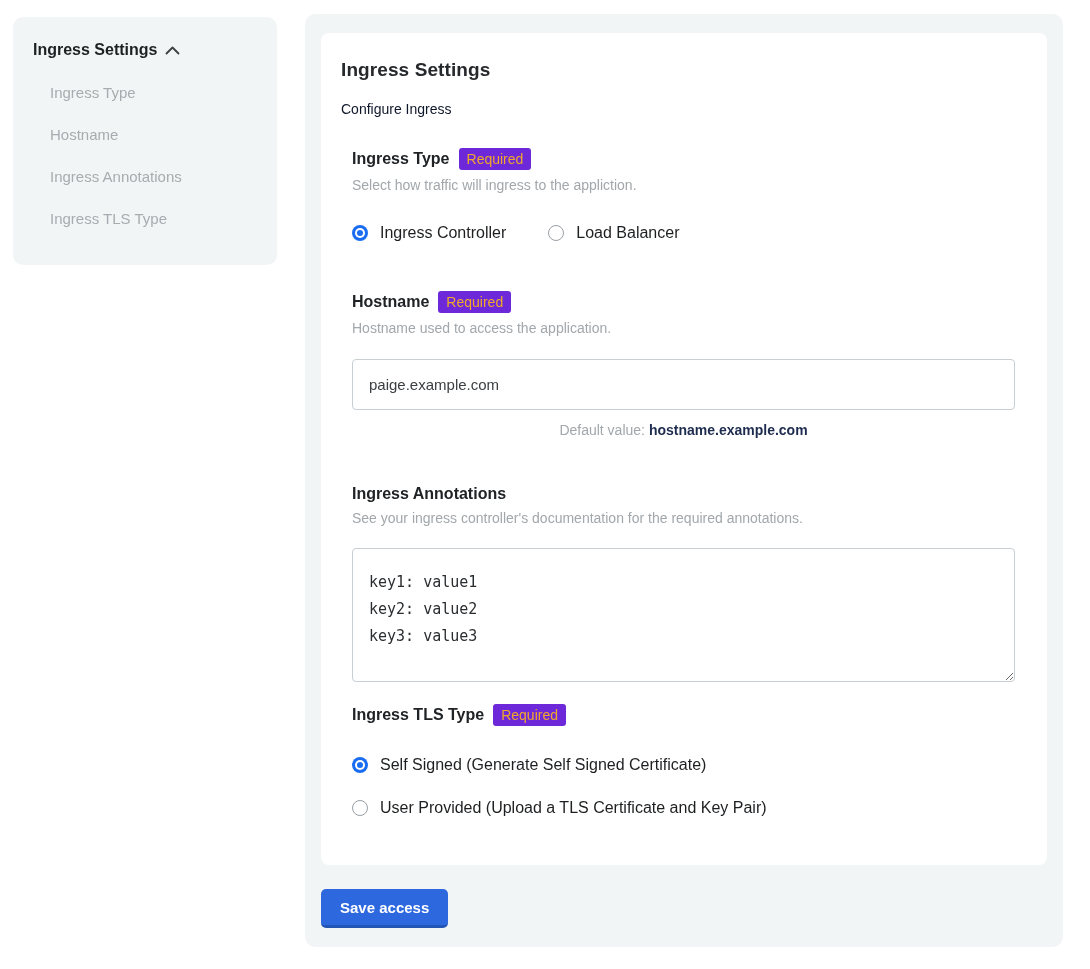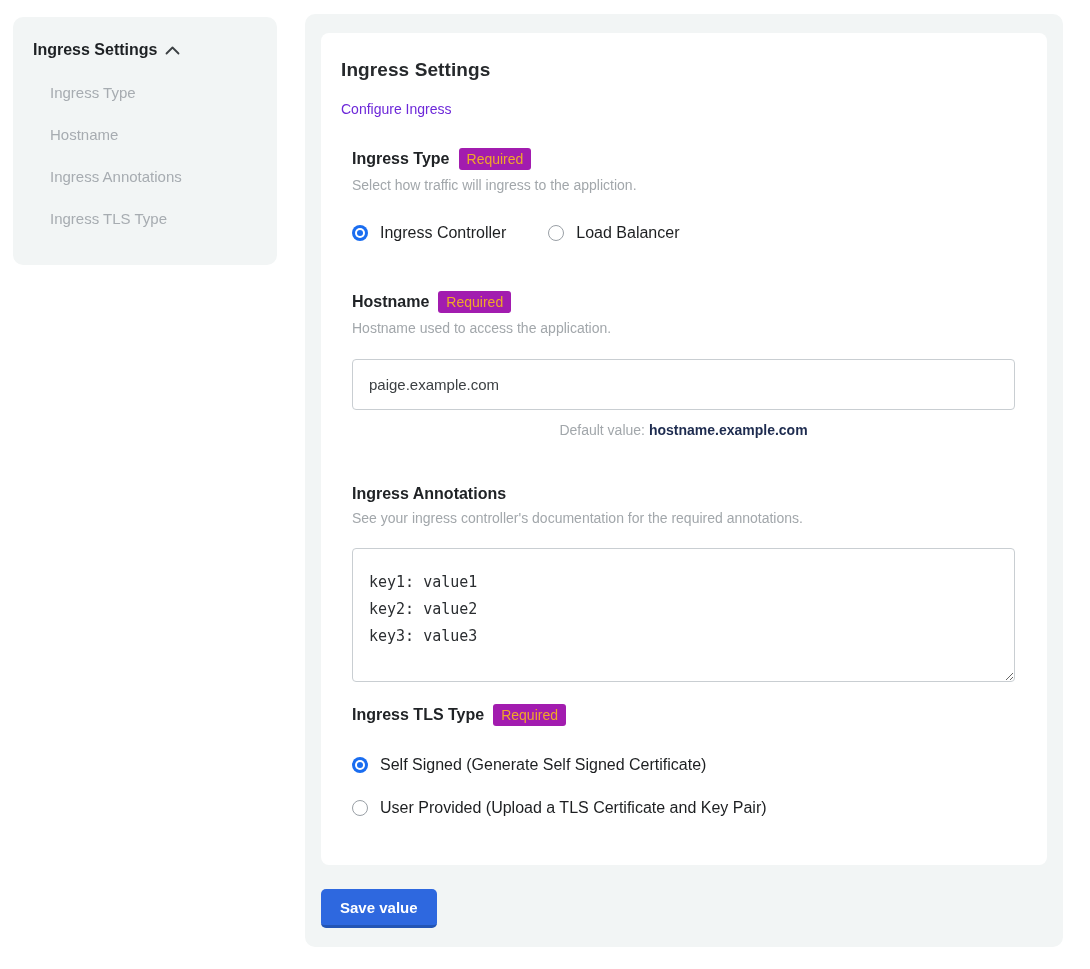--- a/index.html
+++ b/index.html
@@ -48,33 +48,33 @@
     background: #ffffff;
     border-radius: 8px;
     padding: 26px 20px;
   }
   .card-title {
     font-size: 19px; font-weight: bold; color: #26292c;
     letter-spacing: 0.1px;
   }
   .card-subtitle {
     margin-top: 20px;
-    font-size: 14px; color: #6d28d9;
+    font-size: 14px; color: #0f172a;
   }
   .sections { margin-left: 11px; margin-right: 12px; }
 
   .section-label-row {
     display: flex; align-items: center; gap: 9px;
   }
   .section-label {
     font-size: 16px; font-weight: bold; color: #202326;
   }
   .required-badge {
     display: inline-block;
-    background: #a21caf; color: #f0a928;
+    background: #6d28d9; color: #f0a928;
     font-size: 14px;
     padding: 3px 8px;
     border-radius: 3px;
   }
   .section-desc {
     margin-top: 7px;
     font-size: 14px; color: #a2a7ab;
   }
 
   .sec-ingress-type { margin-top: 31px; }
@@ -245,14 +245,14 @@
           <label class="radio-option">
             <span class="radio-circle"></span>
             <span>User Provided (Upload a TLS Certificate and Key Pair)</span>
           </label>
         </div>
       </div>
 
     </div>
   </section>
 
-  <button class="save-button">Save value</button>
+  <button class="save-button">Save access</button>
 </main>
 
 </body></html>

